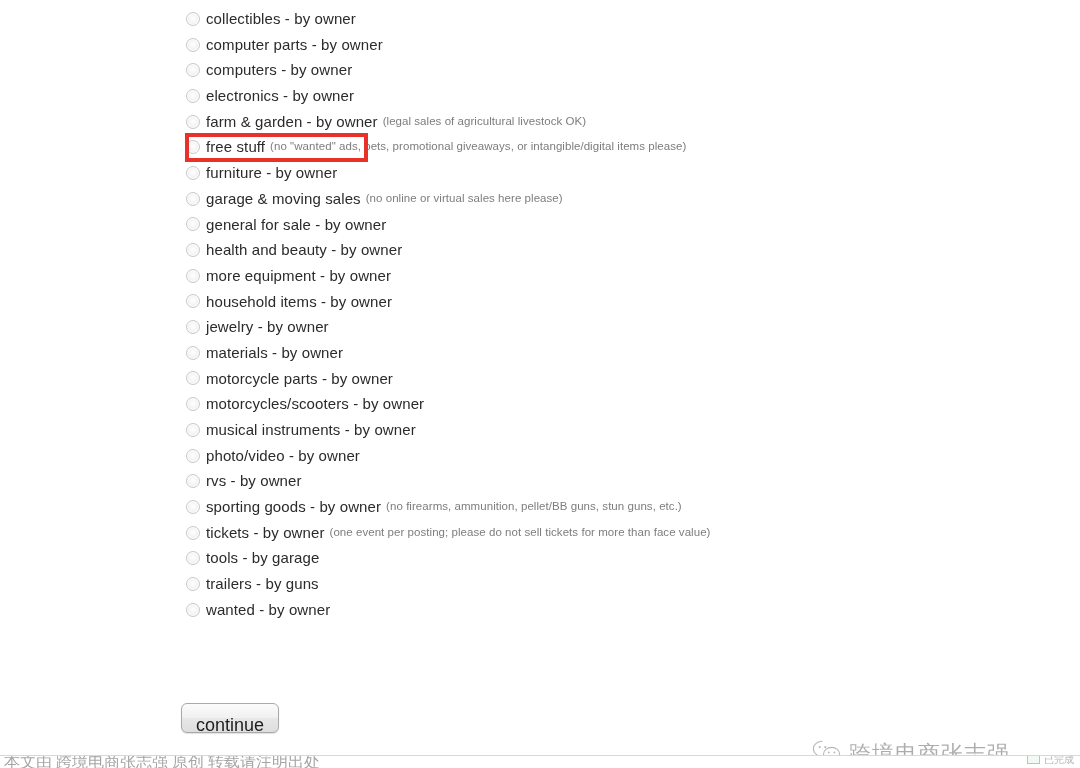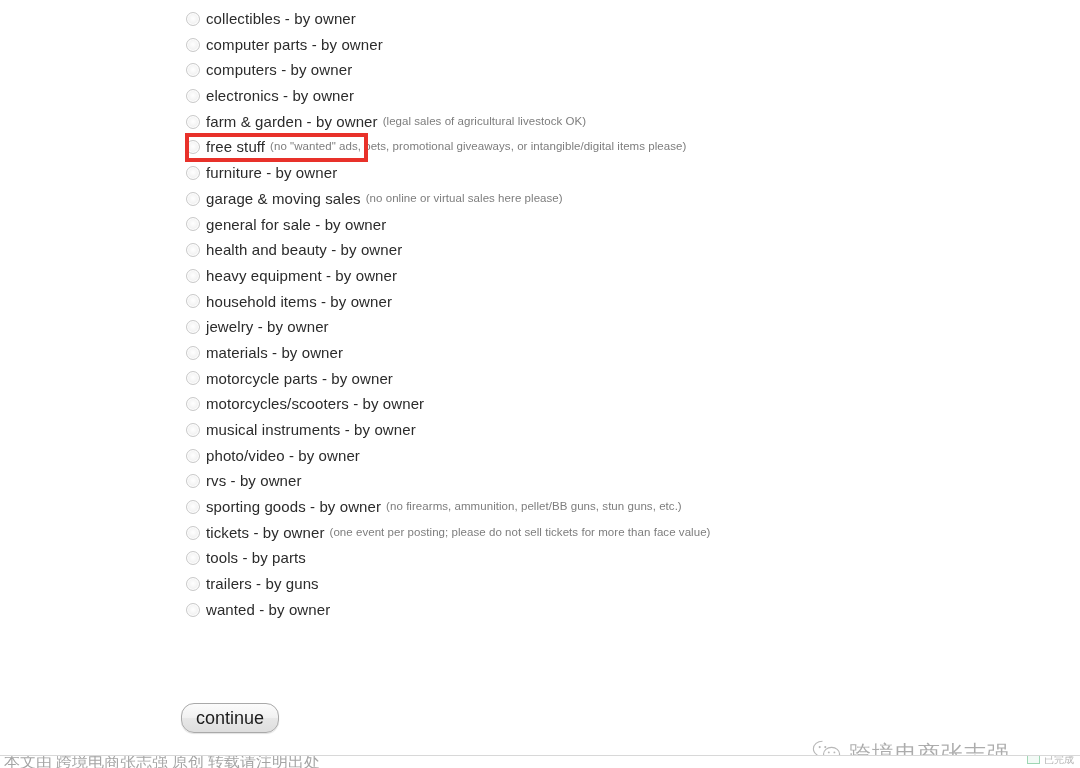--- a/index.html
+++ b/index.html
@@ -73,27 +73,27 @@
 
   
   #continue-button {
     position: absolute;
     left: 181px;
     top: 703px;
     width: 98px;
     height: 30px;
     background: linear-gradient(to bottom, #fbfbfb 0%, #f1f1f1 48%, #e7e7e7 52%, #dedede 100%);
     border: 1px solid #a9a9a9;
-    border-radius: 13px;
+    border-radius: 6px;
     box-shadow: 0 1px 1px rgba(0,0,0,0.12);
     font-family: "Liberation Sans", "DejaVu Sans", sans-serif;
     font-size: 18px;
     color: #1d1d1d;
     cursor: pointer;
-    padding: 0;
+    padding: 7px;
     line-height: 28px;
     text-align: center;
   }
 
   
   #watermark {
     position: absolute;
     left: 812px;
     top: 703px;
     display: flex;
@@ -205,21 +205,21 @@
     <li class="category-row">
       <span class="radio-icon"></span>
       <span class="cat-label">general for sale - by owner</span>
     </li>
     <li class="category-row">
       <span class="radio-icon"></span>
       <span class="cat-label">health and beauty - by owner</span>
     </li>
     <li class="category-row">
       <span class="radio-icon"></span>
-      <span class="cat-label">heavy equipment - by owner</span>
+      <span class="cat-label">more equipment - by owner</span>
     </li>
     <li class="category-row">
       <span class="radio-icon"></span>
       <span class="cat-label">household items - by owner</span>
     </li>
     <li class="category-row">
       <span class="radio-icon"></span>
       <span class="cat-label">jewelry - by owner</span>
     </li>
     <li class="category-row">
@@ -251,21 +251,21 @@
       <span class="cat-label">sporting goods - by owner</span>
       <span class="cat-note">(no firearms, ammunition, pellet/BB guns, stun guns, etc.)</span>
     </li>
     <li class="category-row">
       <span class="radio-icon"></span>
       <span class="cat-label">tickets - by owner</span>
       <span class="cat-note">(one event per posting; please do not sell tickets for more than face value)</span>
     </li>
     <li class="category-row">
       <span class="radio-icon"></span>
-      <span class="cat-label">tools - by parts</span>
+      <span class="cat-label">tools - by garage</span>
     </li>
     <li class="category-row">
       <span class="radio-icon"></span>
       <span class="cat-label">trailers - by guns</span>
     </li>
     <li class="category-row">
       <span class="radio-icon"></span>
       <span class="cat-label">wanted - by owner</span>
     </li>
   </ul>

